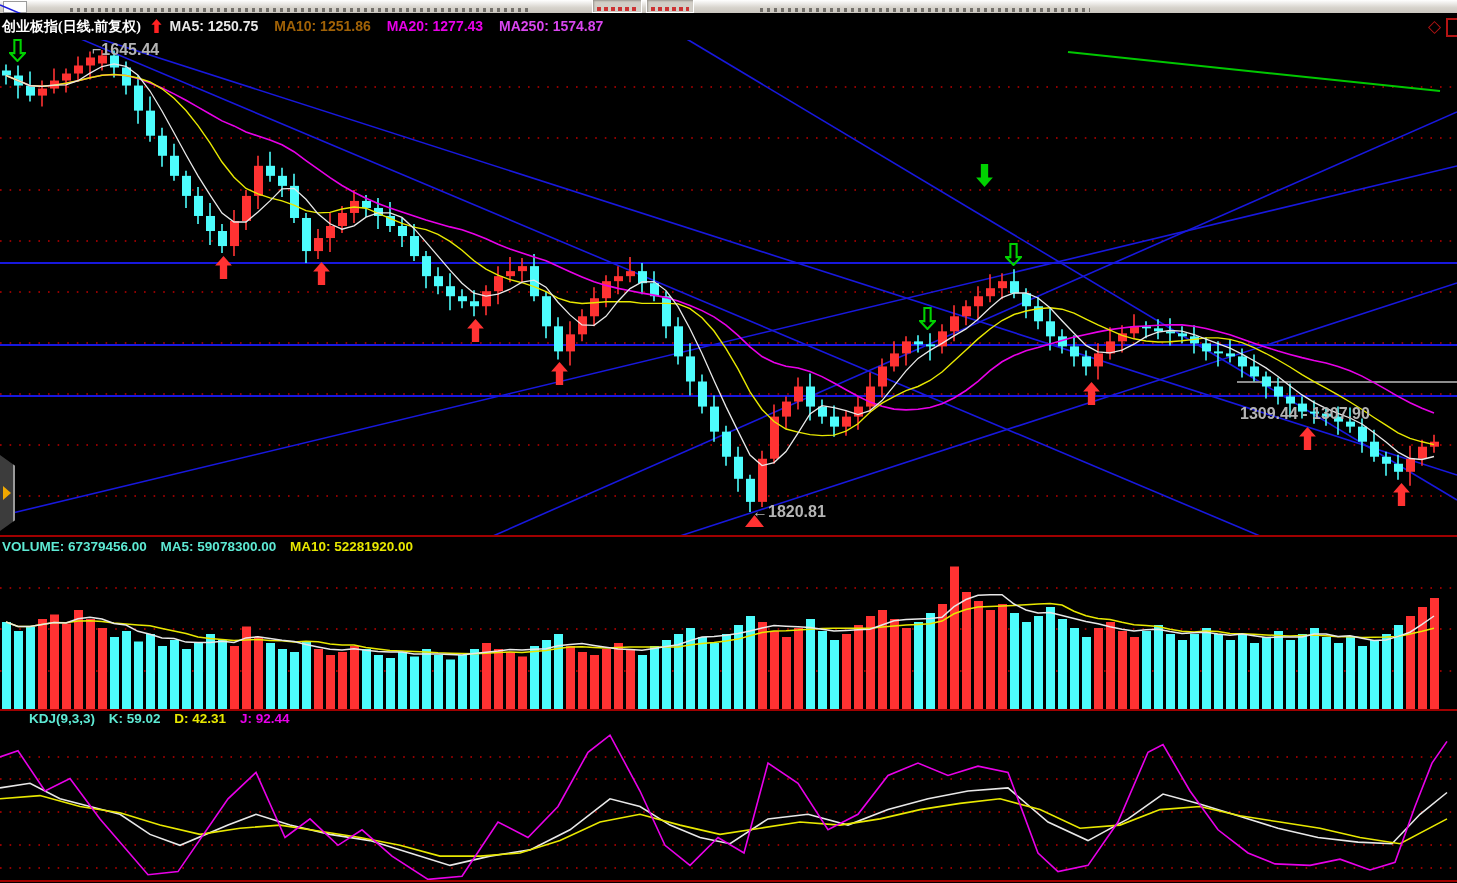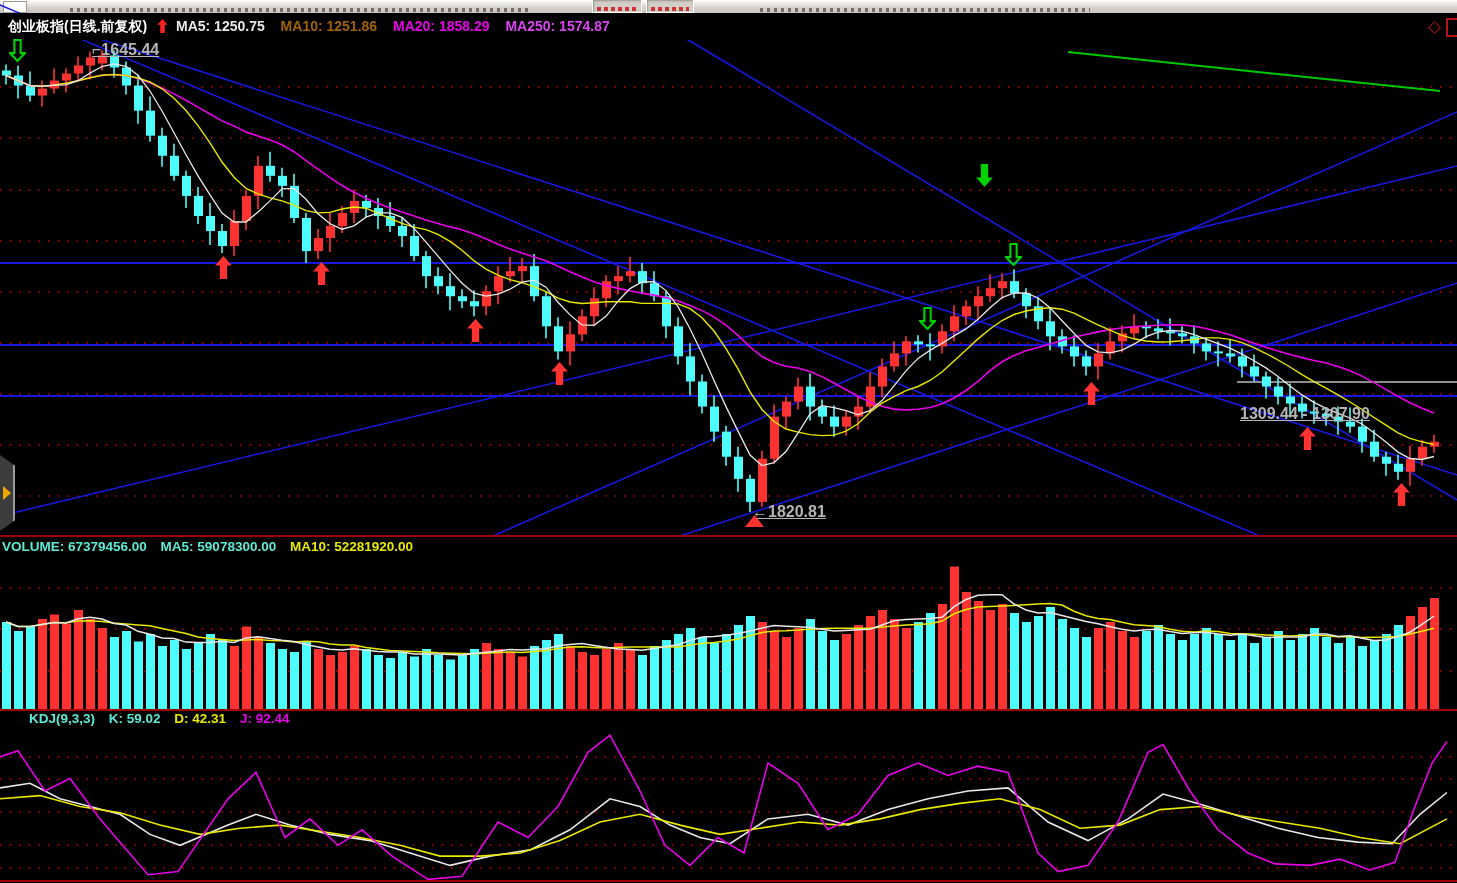--- a/index.html
+++ b/index.html
@@ -9,35 +9,35 @@
   #menubar{position:absolute;left:0;top:0;width:1457px;height:13px;
            background:linear-gradient(#ffffff,#d6d2cb 60%,#c9c5be);border-bottom:1px solid #8a8a8a;}
   #menu-icon{position:absolute;left:3px;top:1px;width:22px;height:10px;background:#fdfdfd;border:1px solid #9a9a9a;}
   .menu-smudge{position:absolute;top:8px;height:4px;background:repeating-linear-gradient(90deg,#55524d 0 3px,transparent 3px 7px);opacity:.75;}
   .quote-frag{position:absolute;top:0;height:12px;background:#d2cec7;border:1px solid #fff;border-top:none;box-shadow:inset 1px 1px 2px #9a968f;}
   .quote-red{position:absolute;left:4px;right:4px;bottom:1px;height:4px;
              background:repeating-linear-gradient(90deg,#c33 0 4px,transparent 4px 7px);}
   
   #chart-header{position:absolute;left:0;top:13px;width:1457px;height:27px;background:#000;
                 white-space:nowrap;overflow:hidden;font-size:14px;font-weight:700;line-height:27px;}
-  #chart-header .title{color:#ffffff;margin-left:8px;}
+  #chart-header .title{color:#ffffff;margin-left:2px;font-family:Liberation Serif, serif;}
   .hdr-arrow{display:inline-block;vertical-align:-2px;margin:0 4px 0 6px;}
   .c-ma5{color:#e8e8e8;margin-right:12px;}
   .c-ma10{color:#a16207;margin-right:12px;}
   .c-ma20{color:#e800e8;margin-right:12px;}
   .c-ma250{color:#d946ef;}
   #hdr-diamond{position:absolute;right:16px;top:0;color:#b41414;font-size:17px;font-weight:400;}
   #hdr-clipped-box{position:absolute;right:-8px;top:5px;width:15px;height:15px;border:2px solid #b41414;}
   
   .panel-header{position:absolute;left:2px;white-space:nowrap;font-size:13.5px;font-weight:700;}
   .ph-white{color:#5eead4;margin-right:10px;}
   .ph-yellow{color:#e8e800;margin-right:10px;}
   .ph-magenta{color:#e800e8;}
   
-  .ann{position:absolute;color:#b4b4b4;font-size:16px;font-weight:700;white-space:nowrap;text-decoration:underline;}
+  .ann{position:absolute;color:#b4b4b4;font-size:16px;font-weight:700;white-space:nowrap;}
   .pointer{font-weight:400;}
   
   #left-handle{position:absolute;left:0;top:455px;width:13px;height:76px;background:#3c3c3c;
                border-right:2px solid #9a9a9a;clip-path:polygon(0 0,100% 14%,100% 86%,0 100%);}
   #left-handle .tri{position:absolute;left:3px;top:31px;width:0;height:0;
                     border-left:8px solid #f0a800;border-top:7px solid transparent;border-bottom:7px solid transparent;}
   
   .marker{position:absolute;line-height:0;}
   .panel-region{position:absolute;left:0;width:1457px;}
   svg#chart-svg{position:absolute;left:0;top:0;}
@@ -467,21 +467,21 @@
 
   <div id="chart-header">
     <span class="title">创业板指(日线.前复权)</span>
     <span class="hdr-arrow">
       <svg width="11" height="14" viewBox="0 0 16 22">
           <path d="M8 0L16 9H11.5V22H4.5V9H0Z" fill="#ff2222"></path>
         </svg>
     </span>
     <span class="c-ma5">MA5: 1250.75</span>
     <span class="c-ma10">MA10: 1251.86</span>
-    <span class="c-ma20">MA20: 1858.29</span>
+    <span class="c-ma20">MA20: 1277.43</span>
     <span class="c-ma250">MA250: 1574.87</span>
     <span id="hdr-diamond">◇</span>
     <span id="hdr-clipped-box"></span>
   </div>
 
   <div class="panel-header" style="top:539px;">
     <span class="ph-white">VOLUME: 67379456.00</span>
     <span class="ph-white">MA5: 59078300.00</span>
     <span class="ph-yellow">MA10: 52281920.00</span>
   </div>

